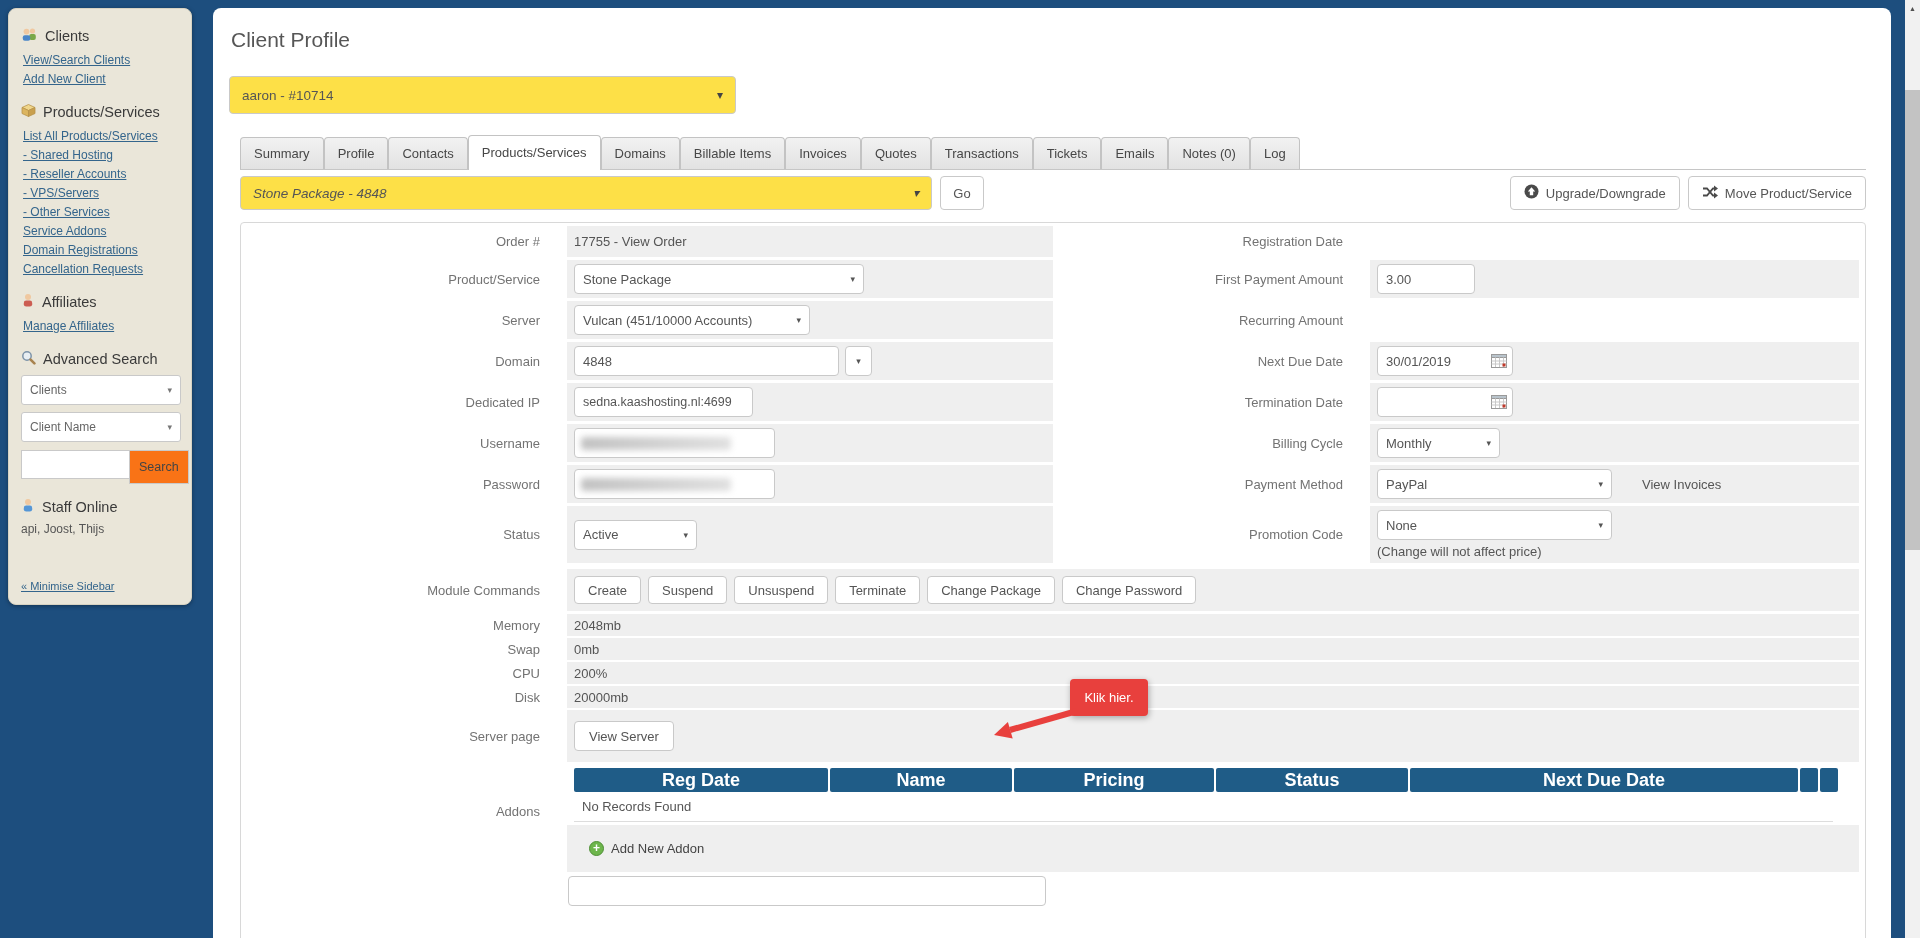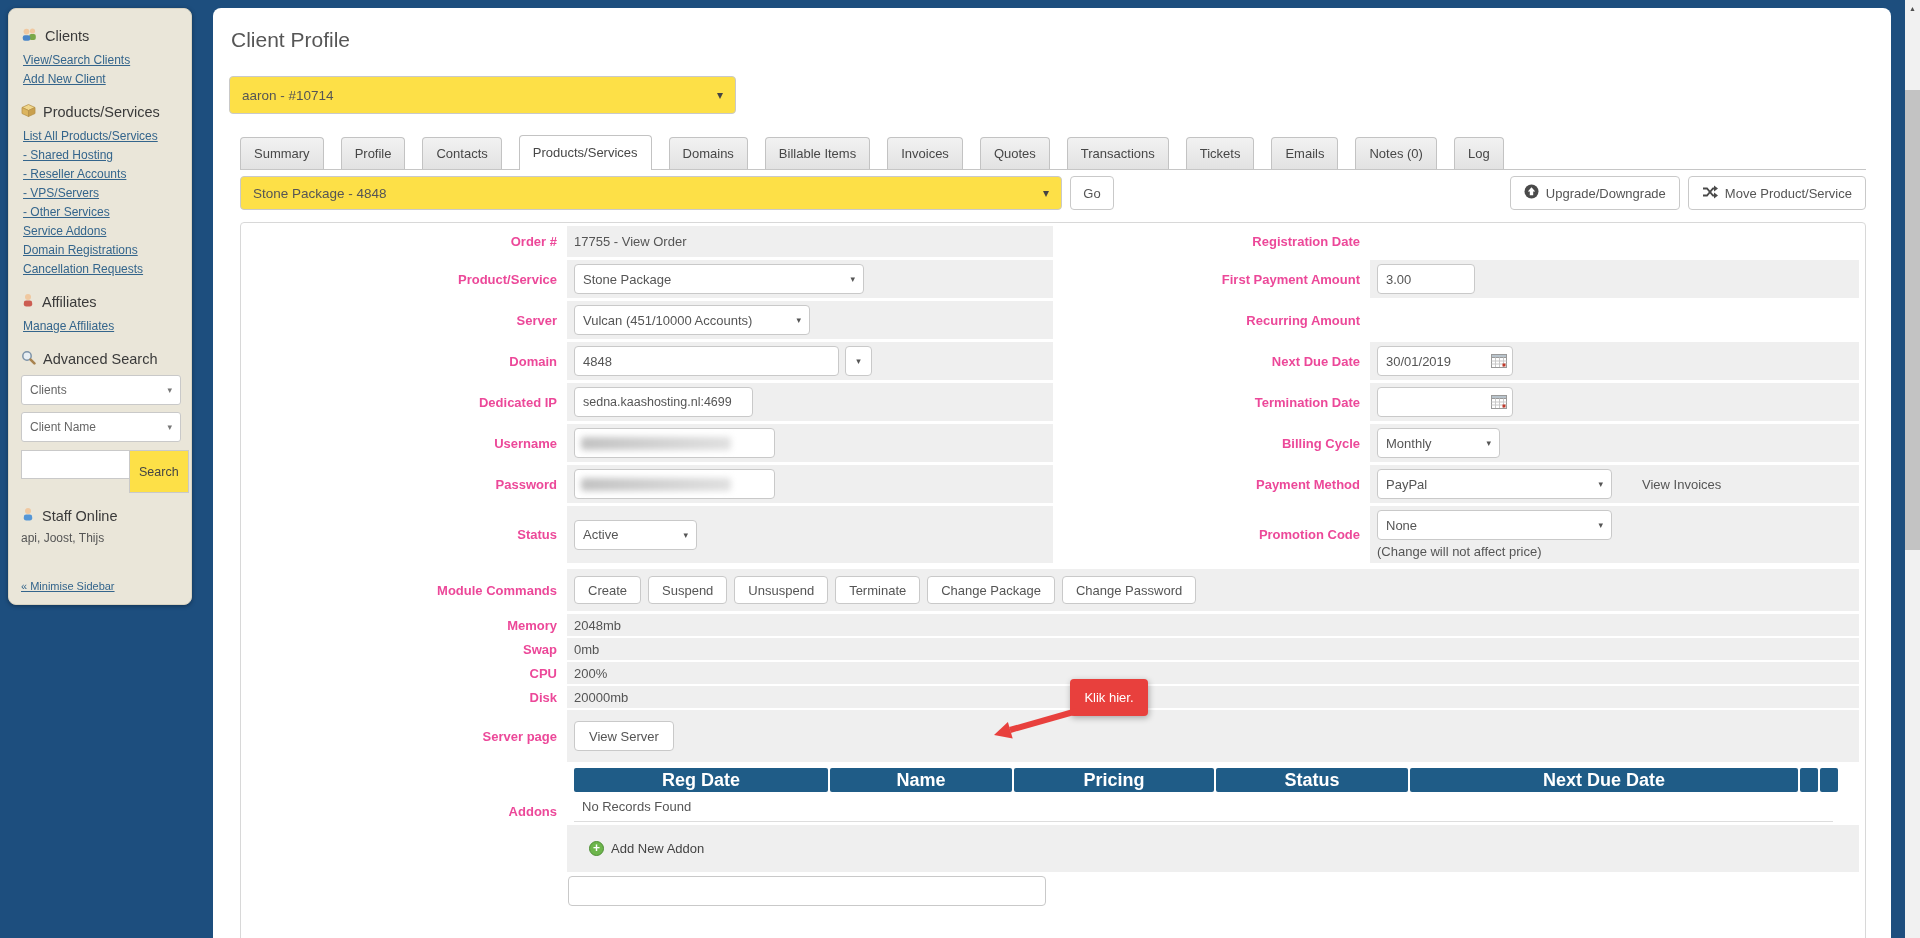--- a/index.html
+++ b/index.html
@@ -18,64 +18,64 @@
   .sb-links { margin:0 8px 0 14px; }
   .sb-link { display:block; font-size:12px; color:#34658c; text-decoration:underline; line-height:19px; cursor:pointer; }
   .sb-select {
     display:flex; align-items:center; justify-content:space-between;
     width:160px; height:30px; margin:7px 12px 0 12px; background:#fff;
     border:1px solid #c9c9c9; border-radius:3px; font-size:12px; color:#666; padding:0 8px;
   }
   .sb-select .car { font-size:9px; color:#777; }
   .sb-search { display:flex; margin:8px 12px 0 12px; }
   .sb-input { width:108px; height:29px; border:1px solid #c9c9c9; background:#fff; border-right:none; }
-  .sb-btn { height:43px; border:1px solid #c9c9c9; background:#fde047; font-size:12.5px; color:#444; padding:0 9px; cursor:pointer; }
+  .sb-btn { height:34px; border:1px solid #c9c9c9; background:#f97316; font-size:12.5px; color:#444; padding:0 9px; cursor:pointer; }
   .staff-names { font-size:12px; color:#555; margin:2px 12px 0 12px; }
   .minimise { position:absolute; left:12px; bottom:12px; font-size:11px; color:#34658c; text-decoration:underline; cursor:pointer; }
   
   .card {
     position:absolute; left:213px; top:8px; width:1678px; height:930px;
     background:#fff; border-radius:8px 8px 0 0; overflow:hidden;
   }
   .page-title { position:absolute; left:18px; top:20px; font-size:21px; color:#565656; }
   .big-select {
     position:absolute; display:flex; align-items:center; justify-content:space-between;
     background:#fde047; border:1px solid #c9c9c9; border-radius:4px;
     font-size:13.5px; color:#555; padding:0 12px; cursor:pointer;
   }
   .client-sel { left:16px; top:68px; width:507px; height:38px; }
   .big-select .car { font-size:12px; color:#444; }
   
   .tabline { position:absolute; left:27px; top:161px; width:1626px; height:1px; background:#c6c6c6; }
-  .tabs { position:absolute; left:27px; top:127px; height:35px; display:flex; gap:17px; z-index:2; }
+  .tabs { position:absolute; left:27px; top:127px; height:35px; display:flex; gap:0; z-index:2; }
   .tab {
     height:32px; margin-top:2px; padding:0 13px; line-height:31px; font-size:13px; color:#474747;
     background:linear-gradient(#f2f2f2,#e2e2e2); border:1px solid #c3c3c3; border-bottom:none;
     border-radius:4px 4px 0 0; cursor:pointer; white-space:nowrap;
   }
   .tab.active { height:35px; margin-top:0; line-height:34px; background:#fff; z-index:3; }
   
   .toolbar { position:absolute; left:27px; top:168px; width:1626px; display:flex; align-items:center; }
-  .prod-sel { position:static; width:822px; height:34px; }
+  .prod-sel { position:static; width:692px; height:34px;font-style:italic; }
   .btn {
     display:inline-flex; align-items:center; gap:7px; height:34px; padding:0 13px;
     background:#fff; border:1px solid #c9c9c9; border-radius:4px; font-size:13px; color:#555; cursor:pointer;
     white-space:nowrap;
   }
   .go-btn { margin-left:8px; width:44px; justify-content:center; }
   .spacer { flex:1; }
   .mv-btn { margin-left:8px; }
   
   .panel {
     position:absolute; left:27px; top:214px; width:1626px; height:722px;
     border:1px solid #d8d8d8; border-radius:4px; background:#fff; padding:3px 6px 0 6px; overflow:visible;
   }
   .frow { display:flex; align-items:stretch; margin-bottom:3px; }
   .lbl { width:320px; min-width:320px; display:flex; justify-content:flex-end; align-items:center;
-         padding-right:10px; font-size:13px; color:#ec4899; text-align:right;font-weight:bold; }
+         padding-right:27px; font-size:13px; color:#737373; text-align:right; }
   .fld { background:#efefef; display:flex; align-items:center; padding:4px 7px; min-height:38px; }
   .half { width:486px; }
   .lblR { width:317px; min-width:317px; }
   .fldR { flex:1; }
   .full { flex:1; }
   .short .fld { min-height:31px; }
   .inp { height:30px; border:1px solid #c9c9c9; border-radius:4px; background:#fff;
          font-size:13px; color:#555; padding:0 8px; font-family:inherit; }
   .sel { display:inline-flex; align-items:center; justify-content:space-between; height:30px;
          border:1px solid #c9c9c9; border-radius:4px; background:#fff; font-size:13px; color:#555;

